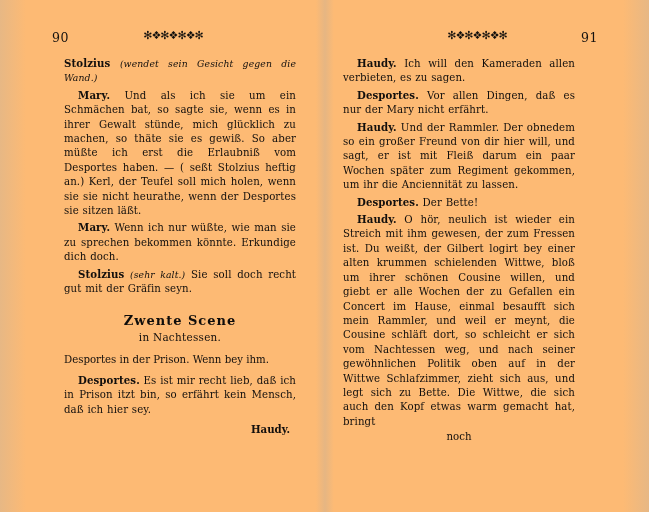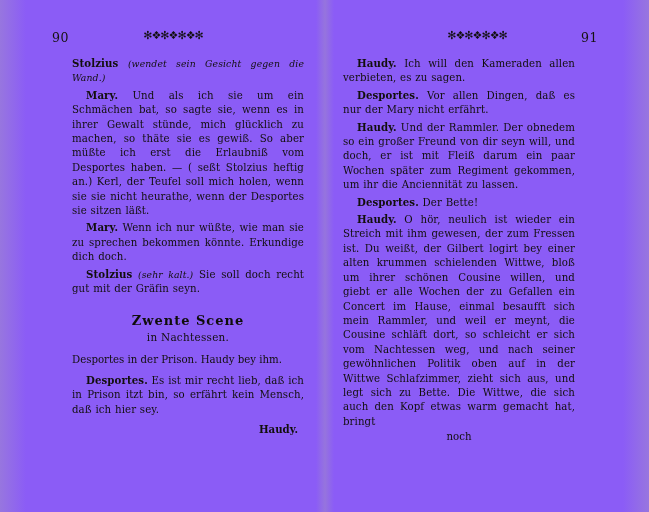--- a/index.html
+++ b/index.html
@@ -10,21 +10,21 @@
     width: 649px;
     height: 512px;
     background: #ffffff;
     font-family: "DejaVu Serif", serif;
     overflow: hidden;
   }
   .page-spread {
     position: relative;
     width: 649px;
     height: 512px;
-    background: #8b5cf6;
+    background: #fdba74;
   }
   
   .gutter {
     position: absolute;
     left: 316px;
     top: 0;
     width: 18px;
     height: 512px;
     background: linear-gradient(to right, rgba(190,188,182,0.0), rgba(175,172,165,0.30), rgba(190,188,182,0.0));
     pointer-events: none;
@@ -80,21 +80,21 @@
     letter-spacing: -1px;
     white-space: nowrap;
     overflow: hidden;
   }
 
   .column {
     position: absolute;
     top: 56px;
     width: 232px;
   }
-  .col-left  { left: 42px; }
+  .col-left  { left: 34px; }
   .col-right { left: 9px; }
 
   p.para {
     margin: 0 0 2px 0;
     font-family: "DejaVu Serif", serif;
     font-size: 10.2px;
     line-height: 14.4px;
     text-align: justify;
     text-indent: 14px;
     color: #120f0d;
@@ -193,21 +193,21 @@
         <span class="speaker">Stolzius</span>
         <span class="stage">(sehr kalt.)</span>
         <span>Sie soll doch recht gut mit der Gräfin seyn.</span>
       </p>
 
       <div class="scene-head">
         <span class="scene-title">Zwente Scene</span>
         <span class="scene-sub">in Nachtessen.</span>
       </div>
 
-      <p class="scene-cast">Desportes in der Prison.   Haudy bey ihm.</p>
+      <p class="scene-cast">Desportes in der Prison.   Wenn bey ihm.</p>
 
       <p class="para">
         <span class="speaker">Desportes.</span>
         <span>Es ist mir recht lieb, daß ich in Prison itzt bin, so erfährt kein Mensch, daß ich hier sey.</span>
       </p>
 
       <div class="catchword">Haudy.</div>
     </div>
   </div>
 
@@ -224,21 +224,21 @@
         <span>Ich will den Kameraden allen verbieten, es zu sagen.</span>
       </p>
 
       <p class="para">
         <span class="speaker">Desportes.</span>
         <span>Vor allen Dingen, daß es nur der Mary nicht erfährt.</span>
       </p>
 
       <p class="para">
         <span class="speaker">Haudy.</span>
-        <span>Und der Rammler. Der obnedem so ein großer Freund von dir seyn will, und doch, er ist mit Fleiß darum ein paar Wochen später zum Regiment gekommen, um ihr die Anciennität zu lassen.</span>
+        <span>Und der Rammler. Der obnedem so ein großer Freund von dir hier will, und sagt, er ist mit Fleiß darum ein paar Wochen später zum Regiment gekommen, um ihr die Anciennität zu lassen.</span>
       </p>
 
       <p class="para">
         <span class="speaker">Desportes.</span>
         <span>Der Bette!</span>
       </p>
 
       <p class="para">
         <span class="speaker">Haudy.</span>
         <span>O hör, neulich ist wieder ein Streich mit ihm gewesen, der zum Fressen ist. Du weißt, der Gilbert logirt bey einer alten krummen schielenden Wittwe, bloß um ihrer schönen Cousine willen, und giebt er alle Wochen der zu Gefallen ein Concert im Hause, einmal besaufft sich mein Rammler, und weil er meynt, die Cousine schläft dort, so schleicht er sich vom Nachtessen weg, und nach seiner gewöhnlichen Politik oben auf in der Wittwe Schlafzimmer, zieht sich aus, und legt sich zu Bette. Die Wittwe, die sich auch den Kopf etwas warm gemacht hat, bringt</span>

